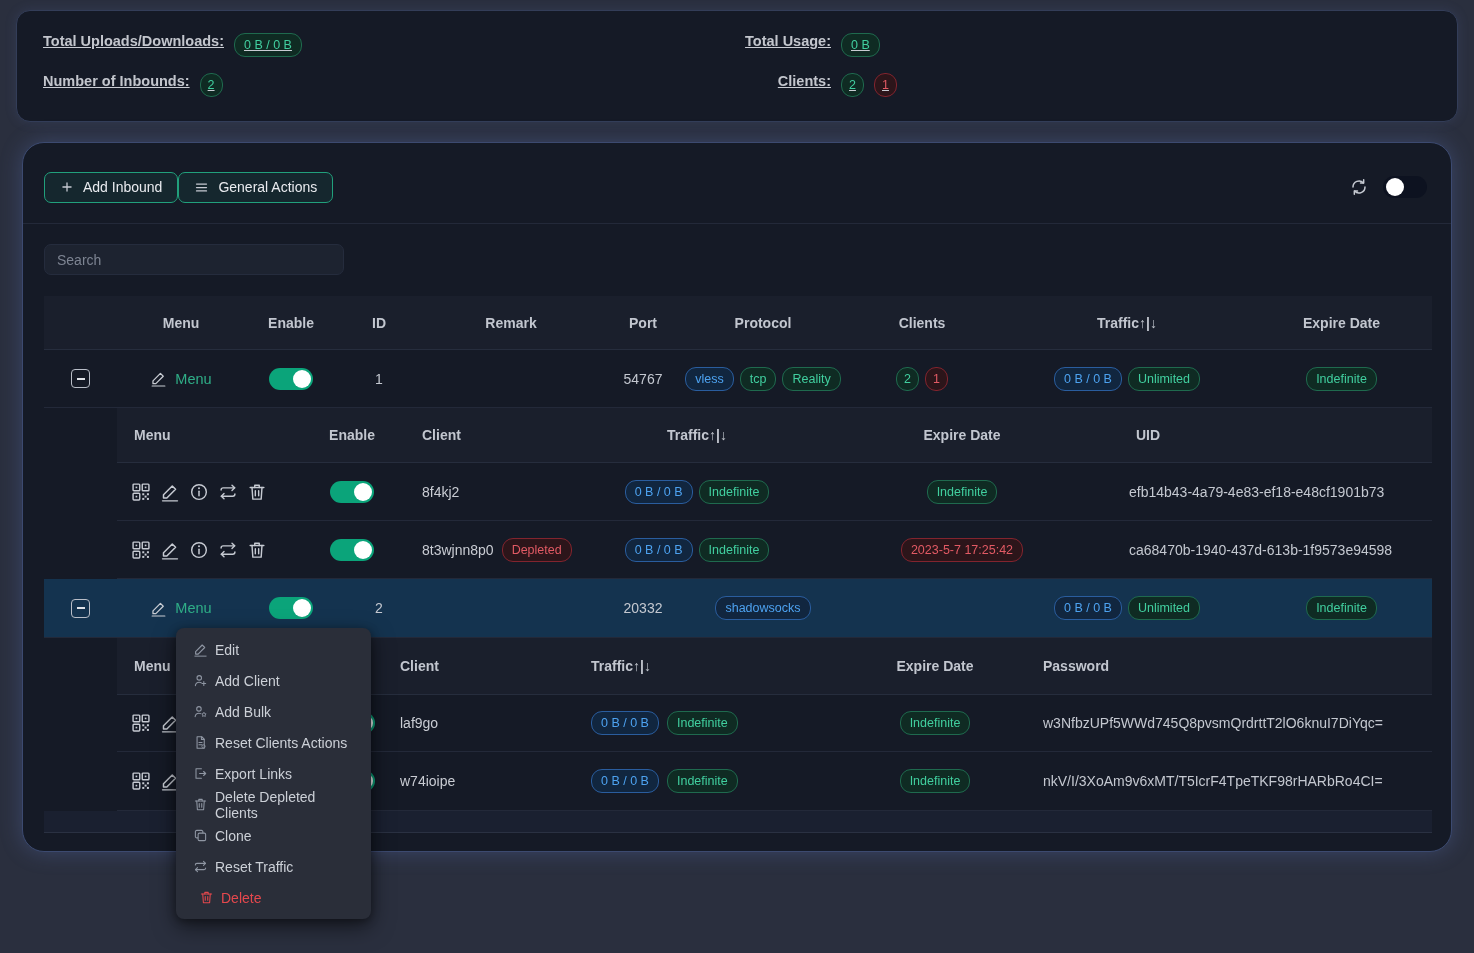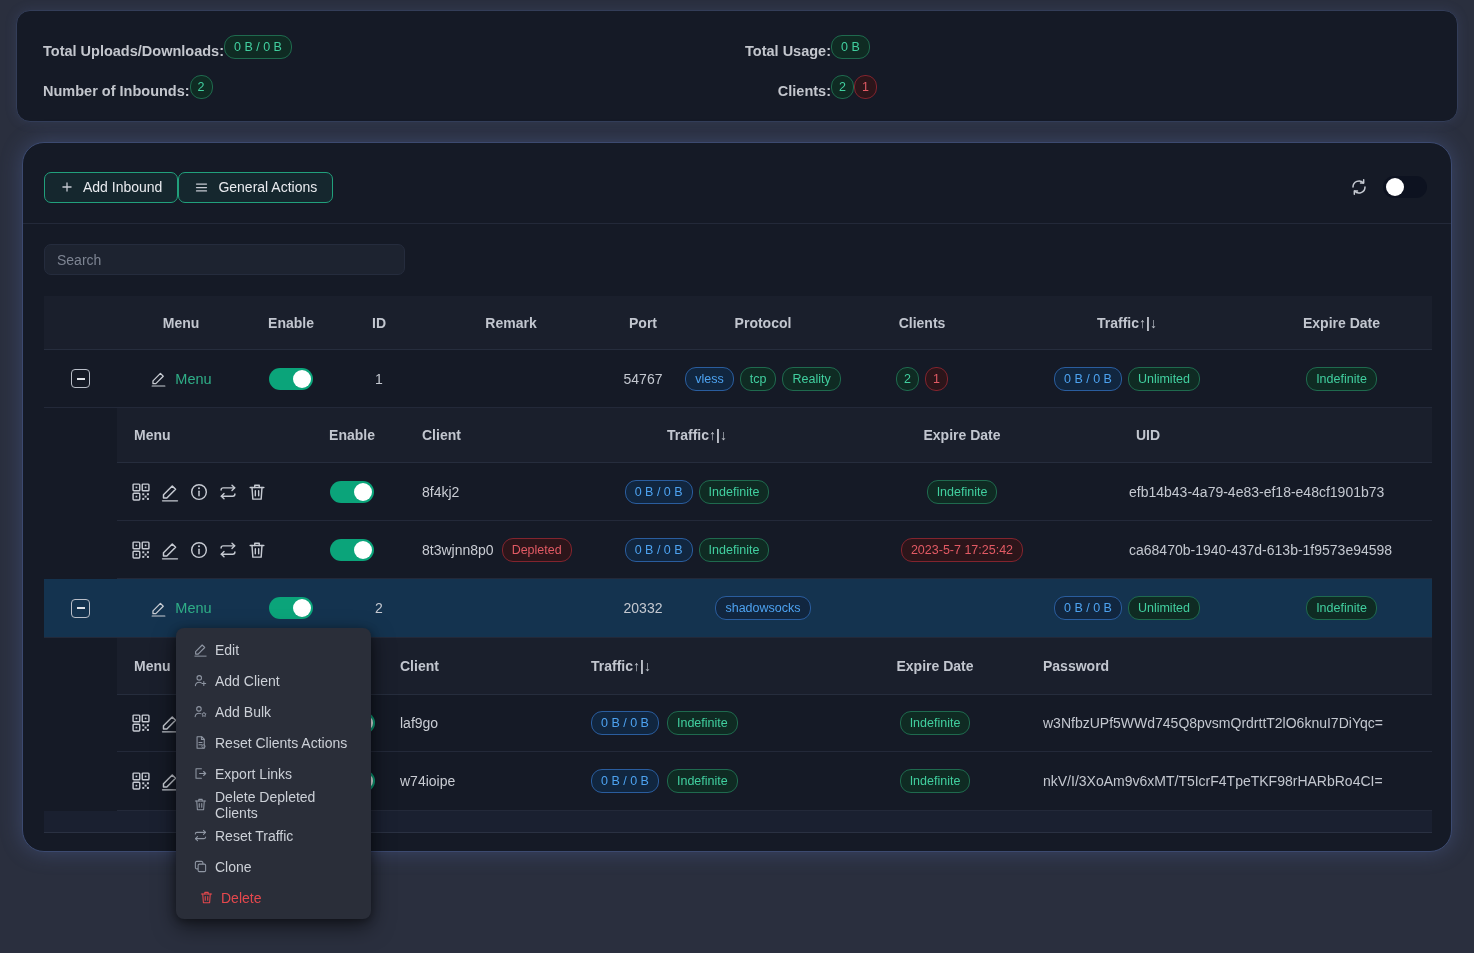--- a/index.html
+++ b/index.html
@@ -19,21 +19,21 @@
     box-shadow:0 0 12px rgba(90,110,175,.18);
     padding:22px 26px;
   }
   .main-card {
     position:absolute; left:22px; top:142px; width:1430px; height:710px;
     background:#151a26; border:1px solid #3c4a70; border-radius:22px;
     box-shadow:0 0 22px rgba(95,120,195,.32);
   }
   
   .stats-grid { display:grid; grid-template-columns:660px 1fr; row-gap:14px; }
-  .stat-line { display:flex; align-items:flex-end; gap:0; height:26px; }
+  .stat-line { display:flex; align-items:flex-start; gap:10px; height:26px;text-decoration:underline; }
   .stat-label { color:#c3c6cd; font-weight:bold; font-size:14.5px; }
   .stat-line.rightcol { padding-left:40px; }
   .stat-line.rightcol .stat-label { display:inline-block; min-width:88px; text-align:right; }
   
   .badge, .tag {
     display:inline-flex; align-items:center; justify-content:center;
     height:24px; padding:0 9px; border-radius:11px; font-size:12.5px;
     border:1px solid transparent; white-space:nowrap;
   }
   .green { color:#41cf9f; border-color:#1f6a4e; background:#0f2b23; }
@@ -52,21 +52,21 @@
   
   .toggle { width:44px; height:22px; border-radius:11px; position:relative; cursor:pointer; flex:0 0 auto; }
   .toggle.on  { background:#0ba47a; }
   .toggle.off { background:#0d1220; }
   .toggle::after { content:''; position:absolute; top:2px; width:18px; height:18px; border-radius:50%; background:#fff; }
   .toggle.on::after  { right:2px; }
   .toggle.off::after { left:3px; }
   
   .hdiv { position:absolute; left:0; right:0; top:80px; height:1px; background:#232939; }
   .search {
-    position:absolute; left:21px; top:101px; width:361px; height:31px;
+    position:absolute; left:21px; top:101px; width:300px; height:31px;
     background:#1d2330; border:1px solid #252c3d; border-radius:7px;
     color:#aeb4c0; padding:0 12px; font-size:14px; font-family:inherit; outline:none;
   }
   .search::placeholder { color:#7d8492; }
   
   .table { position:absolute; left:21px; top:153px; width:1388px; }
   .grid-main { display:grid; grid-template-columns:73px 128px 92px 84px 180px 84px 156px 162px 248px 181px; align-items:center; }
   .grid-sub1 { display:grid; grid-template-columns:190px 90px 180px 240px 290px 325px; align-items:center; }
   .grid-sub2 { display:grid; grid-template-columns:190px 91px 191px 240px 212px 391px; align-items:center; }
   .sub-wrap { margin-left:73px; width:1315px; }
@@ -535,30 +535,30 @@
       <span>Export Links</span>
     </div>
     <div class="ctx-item">
       <svg class="ic ic15">
           <use href="#i-trash"></use>
         </svg>
       <span>Delete Depleted Clients</span>
     </div>
     <div class="ctx-item">
       <svg class="ic ic15">
+          <use href="#i-clone"></use>
+        </svg>
+      <span>Clone</span>
+    </div>
+    <div class="ctx-item">
+      <svg class="ic ic15">
           <use href="#i-swap"></use>
         </svg>
       <span>Reset Traffic</span>
     </div>
-    <div class="ctx-item">
-      <svg class="ic ic15">
-          <use href="#i-clone"></use>
-        </svg>
-      <span>Clone</span>
-    </div>
     <div class="ctx-item danger">
       <svg class="ic ic15">
           <use href="#i-trash"></use>
         </svg>
       <span>Delete</span>
     </div>
   </div>
 
 </section>
 

